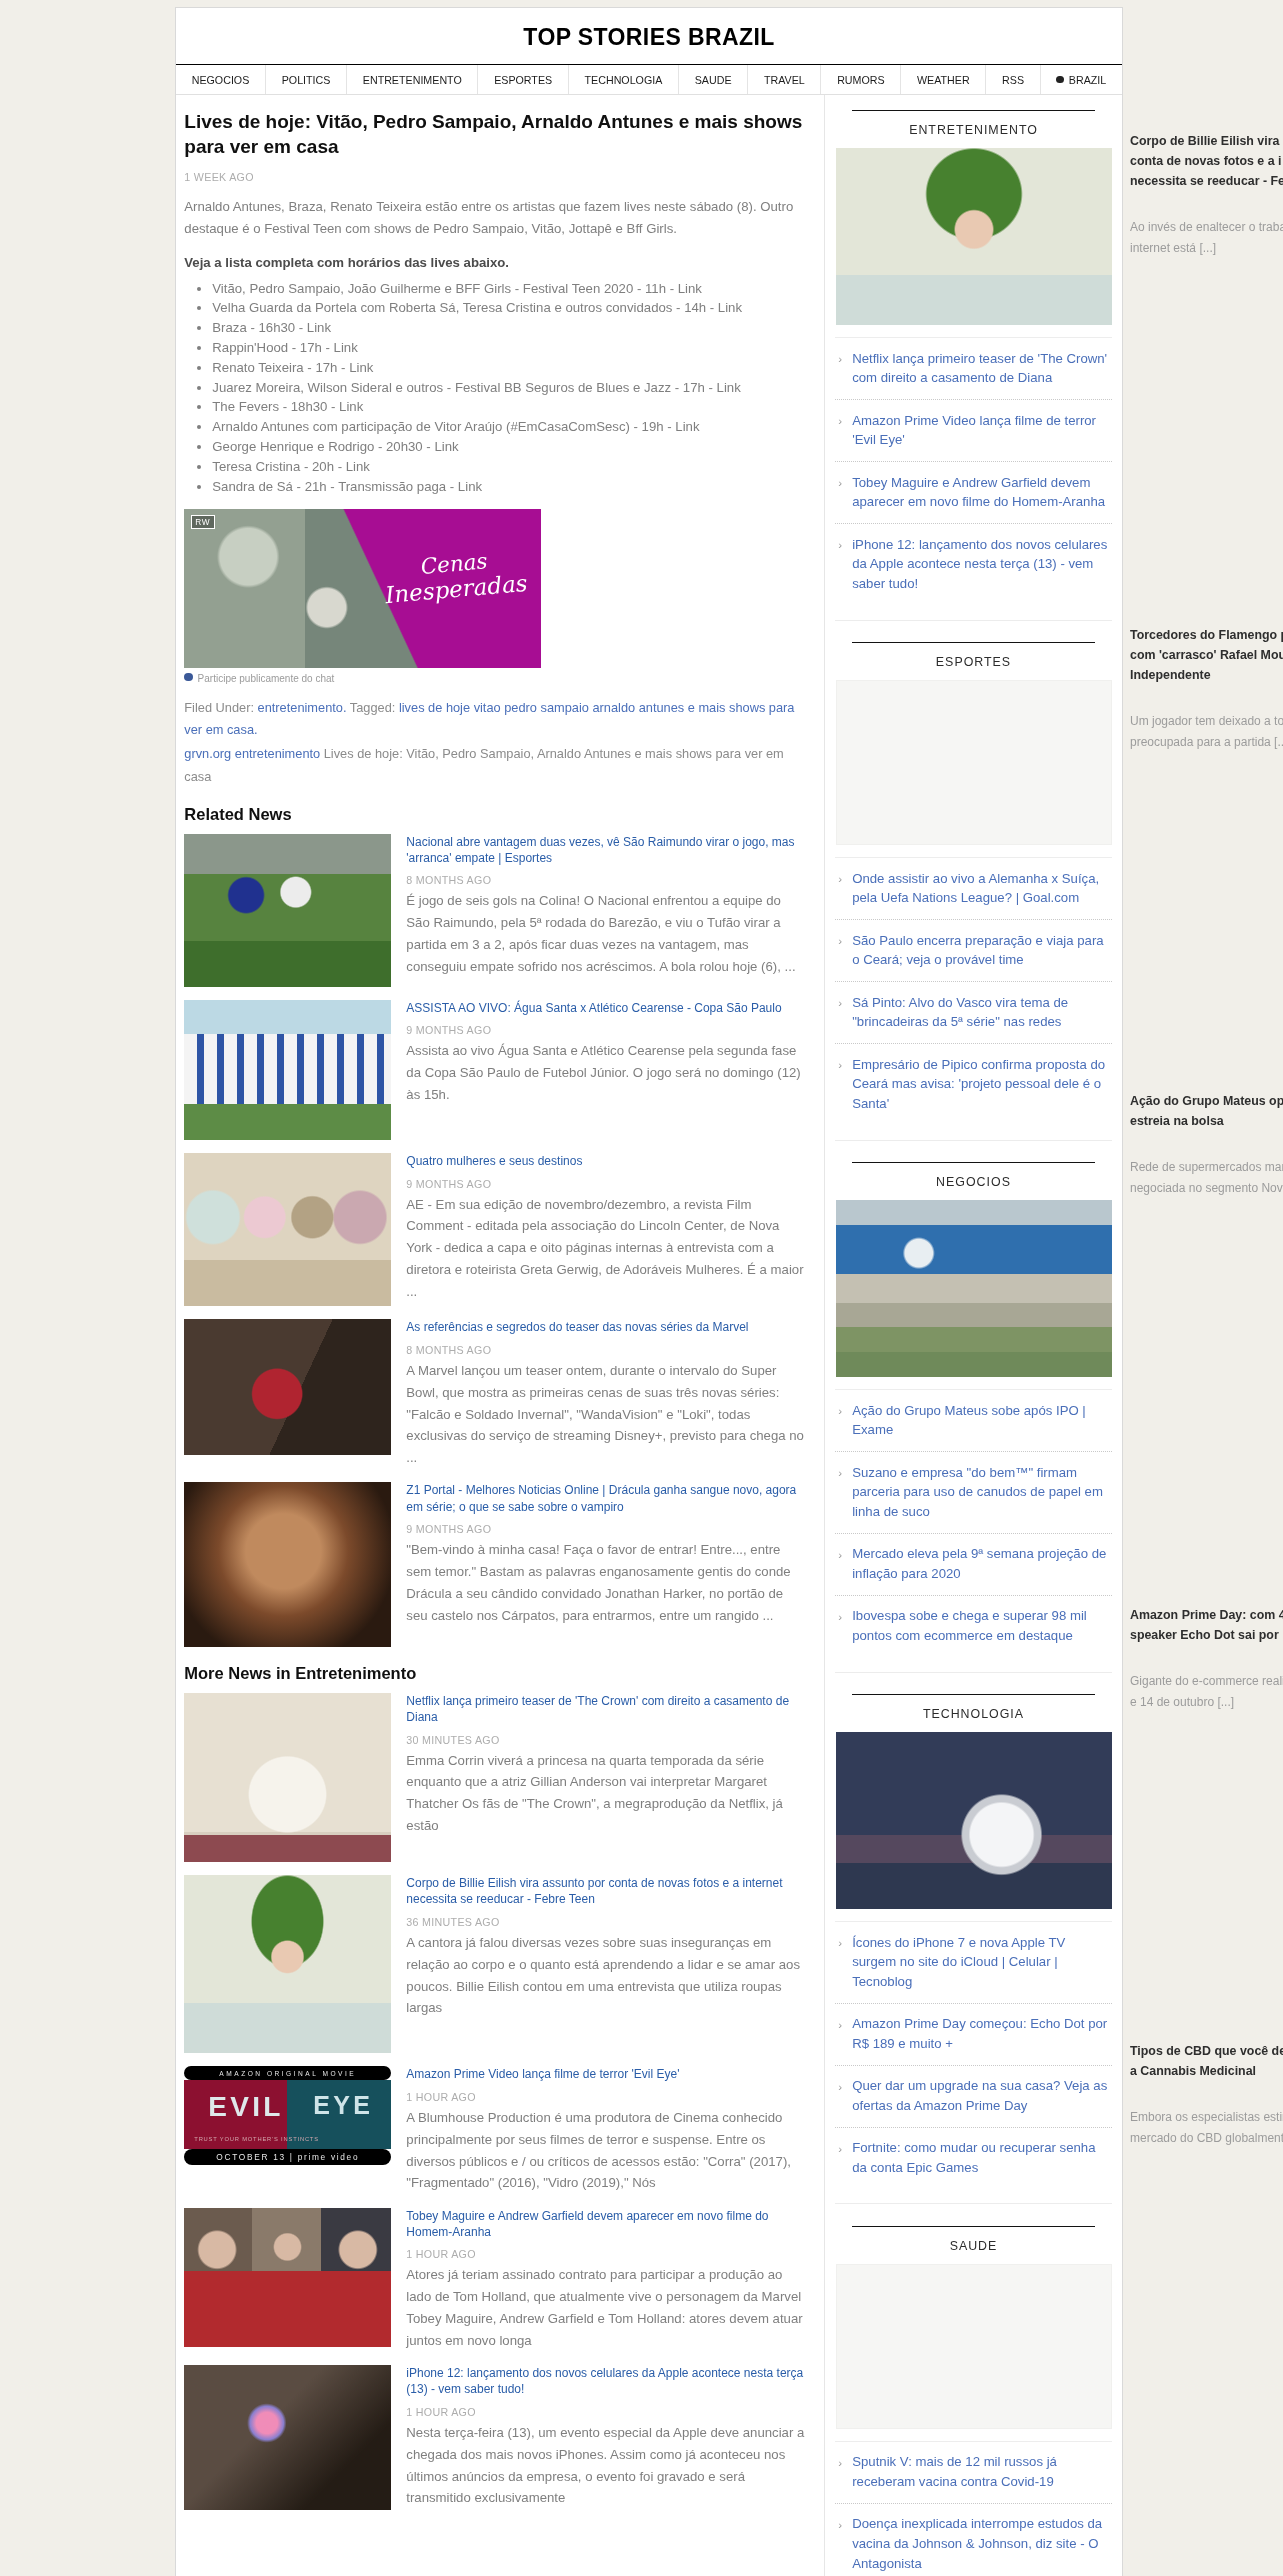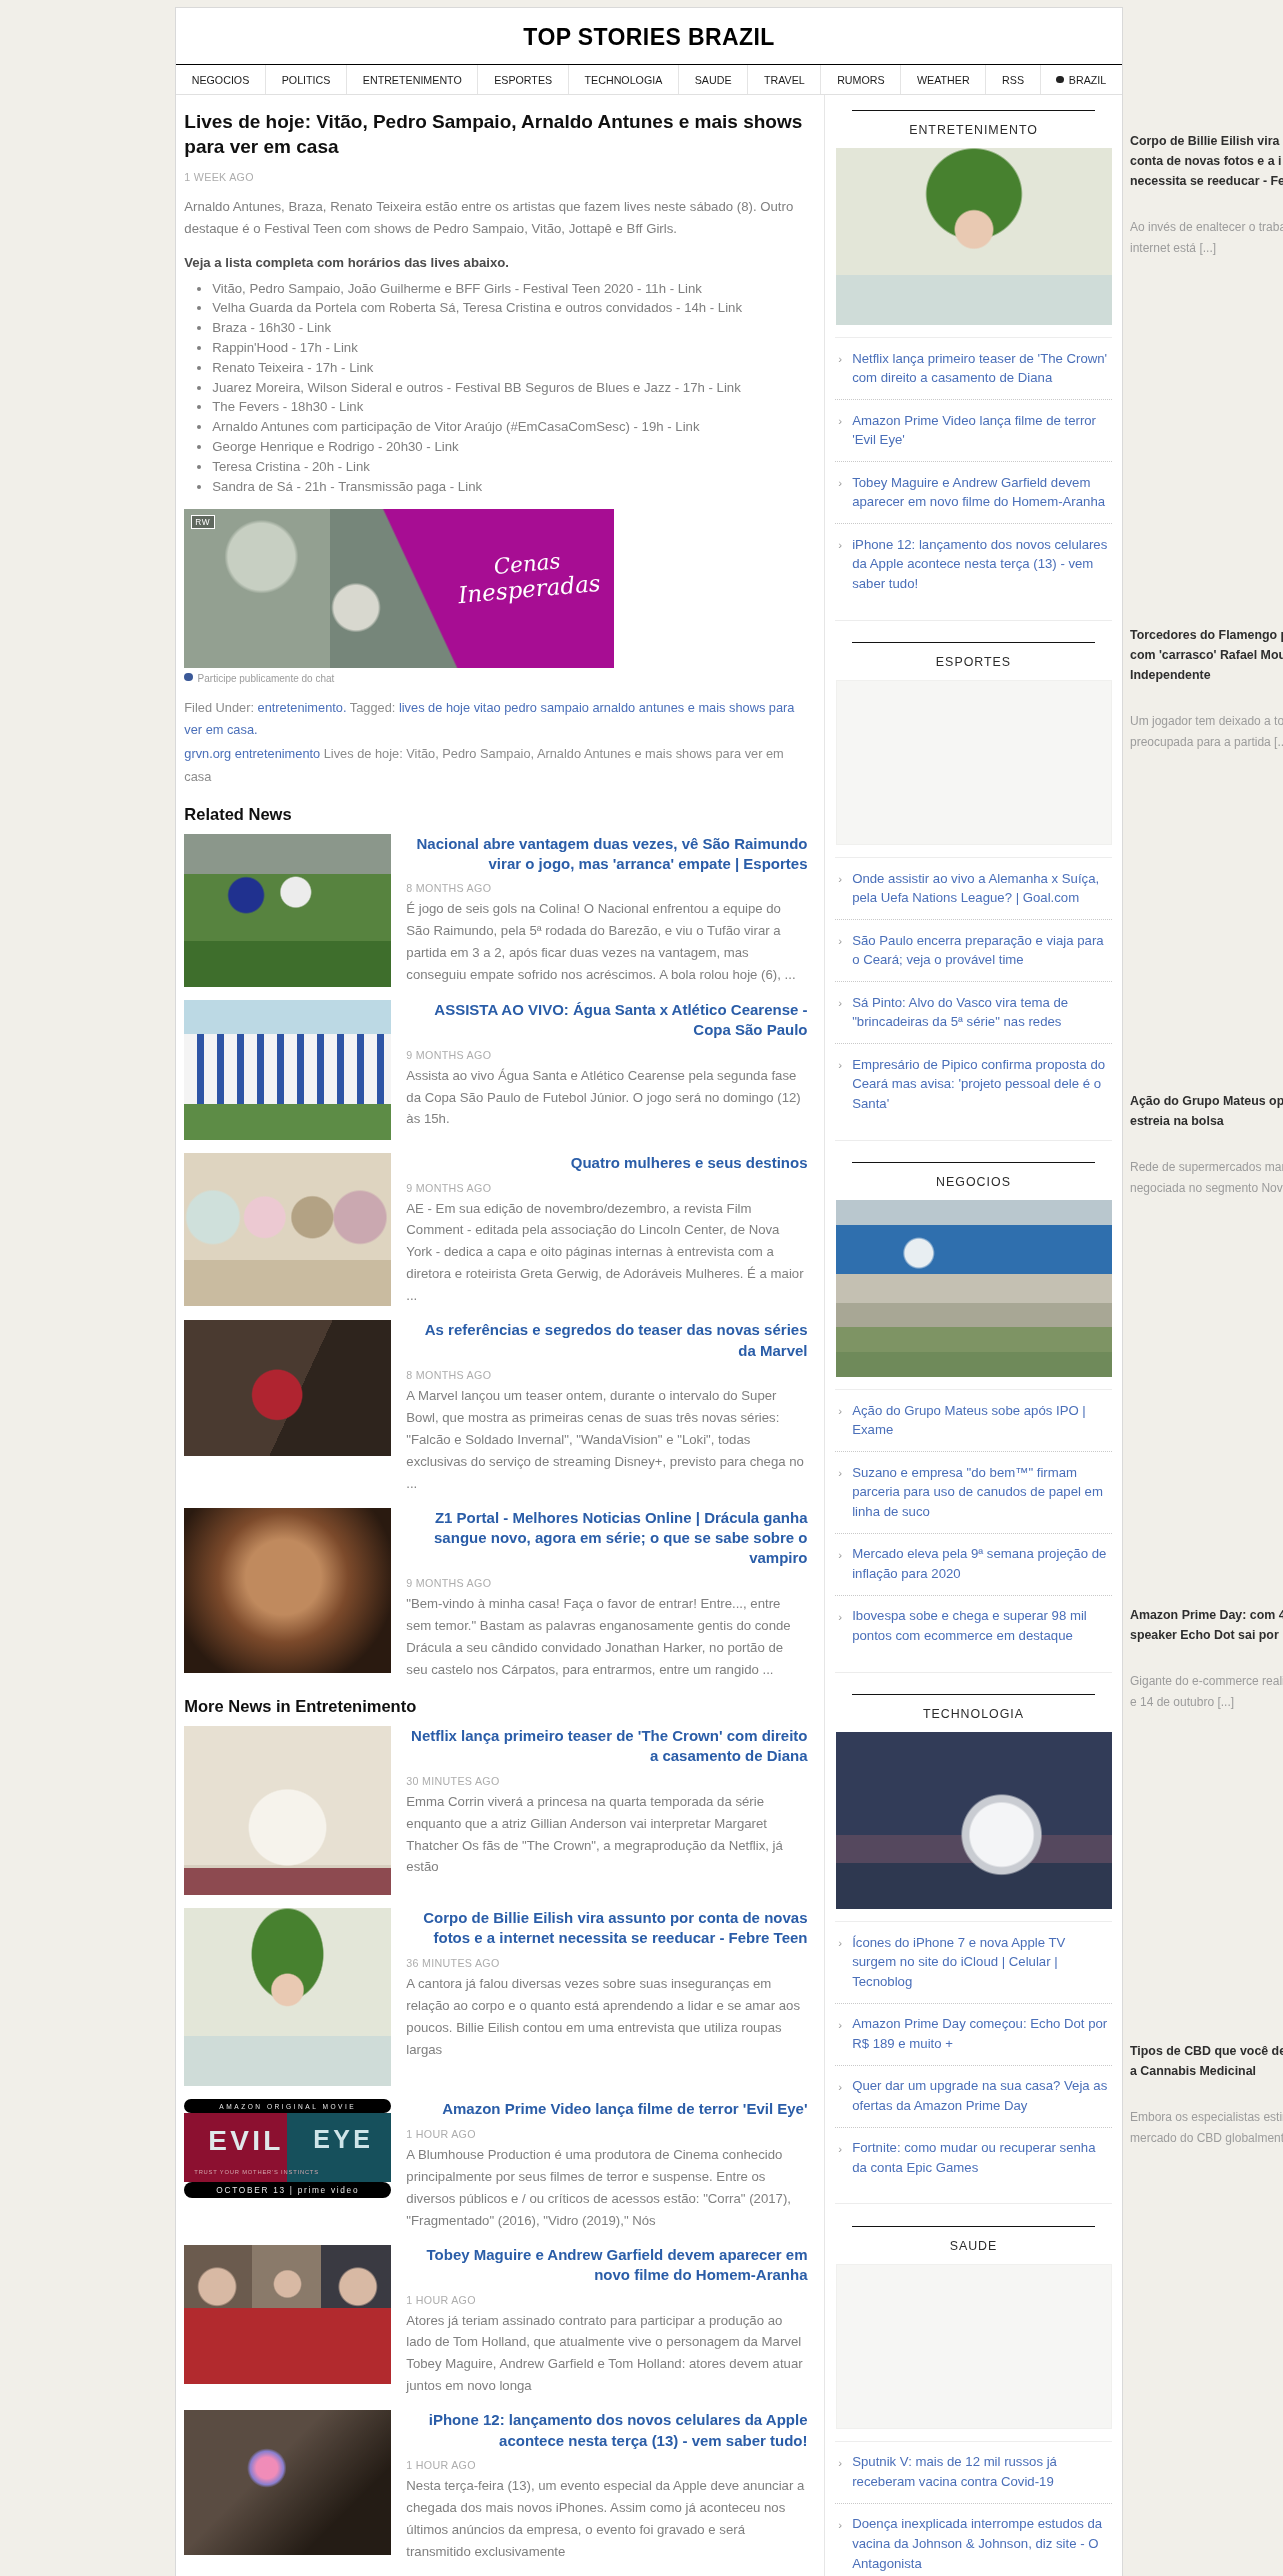--- a/index.html
+++ b/index.html
@@ -20,21 +20,21 @@
   .sidebar { flex:1; border-left:0.8px solid #e6e6e6; padding:8.3px 10px 25px; }
 
   
   .h1 { font-size:19px; font-weight:bold; color:#101010; line-height:1.3; margin:5px 0 10px; }
   .ts { font-size:10.7px; color:#adadad; letter-spacing:0.3px; margin:11.6px 0 13.2px; }
   .body-txt { font-size:13.2px; color:#7f7f7f; line-height:1.66; margin:10px 0; }
   .lead { font-size:13.2px; font-weight:bold; color:#4c4c4c; margin:15px 0 8.3px; }
   .sched { margin:8.3px 0 13.2px 28px; }
   .sched li { font-size:13.2px; color:#7f7f7f; line-height:1.44; margin:0.8px 0; }
 
-  .video-embed { position:relative; width:430px; height:159px; margin:11.6px 0 5px;
+  .video-embed { position:relative; width:357px; height:159px; margin:11.6px 0 5px;
     background:
       linear-gradient(65deg, rgba(0,0,0,0) 0 54%, #a70d93 54.4%),
       radial-gradient(circle at 18% 30%, #c7cfc2 0 9%, rgba(0,0,0,0) 10%),
       radial-gradient(circle at 40% 62%, #d8d8cf 0 8%, rgba(0,0,0,0) 9%),
       linear-gradient(90deg, #93a091 0 34%, #76867a 34% 68%, #5c6c63 68%);
   }
   .video-overlay { position:absolute; right:15px; top:43px; text-align:center; color:#fff;
     font-family:"DejaVu Serif", serif; font-style:italic; transform:rotate(-5deg); }
   .vo-1 { font-size:21.5px; line-height:1.1; }
   .vo-2 { font-size:23px; line-height:1.15; }
@@ -44,21 +44,21 @@
 
   .filed { font-size:12.8px; color:#8b8b8b; line-height:1.75; margin:8.3px 0 1.7px; }
   .crumb { font-size:12.8px; color:#8b8b8b; line-height:1.75; margin:1.7px 0 10px; }
   .lnk { color:#4a6fb9; cursor:pointer; }
 
   .h2 { font-size:16.5px; font-weight:bold; color:#101010; margin:16.5px 0 10px; }
 
   .news-item { display:flex; gap:15px; margin:6.6px 0 13.2px; }
   .th { width:207px; flex:none; cursor:pointer; }
   .ni-text { flex:1; }
-  .nt { font-size:15px; font-weight:bold; color:#2a5da8; line-height:1.35; margin:0 0 8.3px; cursor:pointer;text-align:right; }
+  .nt { font-size:12px; font-weight:normal; color:#2a5da8; line-height:1.35; margin:0 0 8.3px; cursor:pointer; }
   .nts { font-size:10.7px; color:#adadad; letter-spacing:0.3px; margin:4px 0; }
   .nx { font-size:13.2px; color:#7f7f7f; line-height:1.66; }
 
   
   .th-soccer1 { height:153px; background:
       radial-gradient(circle at 30% 40%, #20318f 0 10%, rgba(0,0,0,0) 11%),
       radial-gradient(circle at 54% 38%, #ececec 0 10%, rgba(0,0,0,0) 11%),
       linear-gradient(180deg, #8b978b 0 26%, #57833f 26% 70%, #3e6e2c 70%); }
   .th-soccer2 { height:140px; background:
       linear-gradient(180deg, #bcd9e4 0 24%, rgba(0,0,0,0) 24%),

